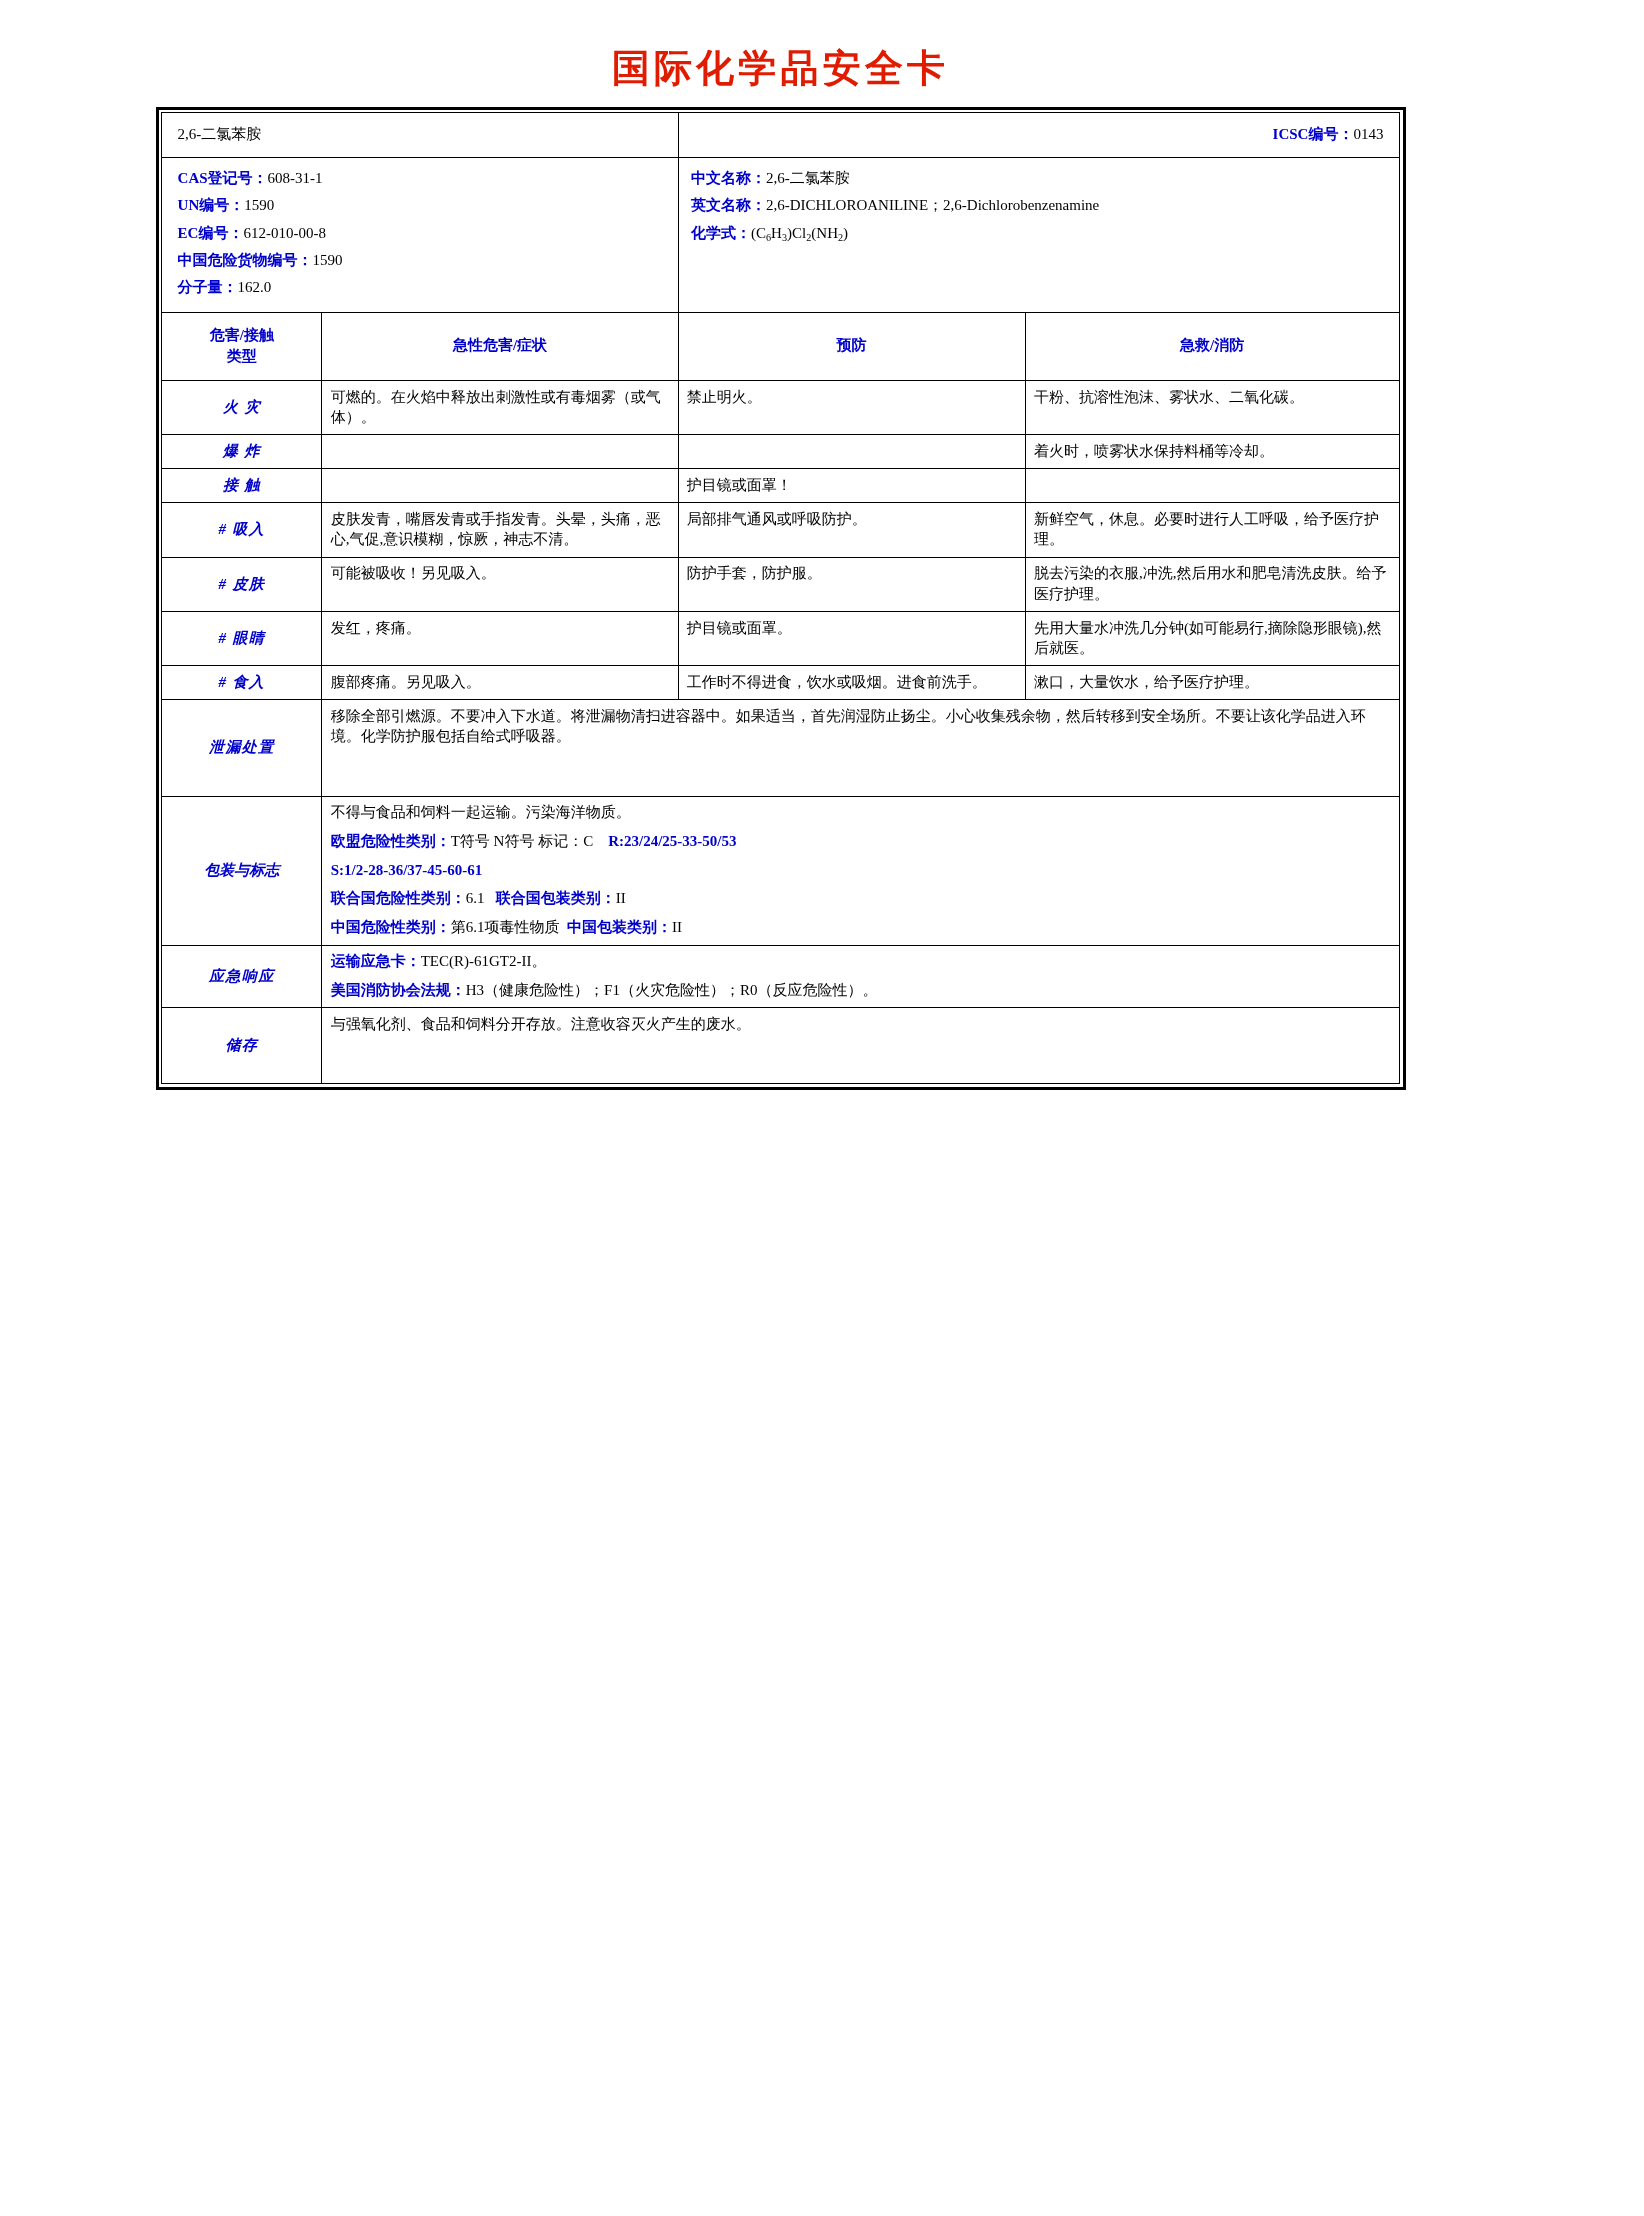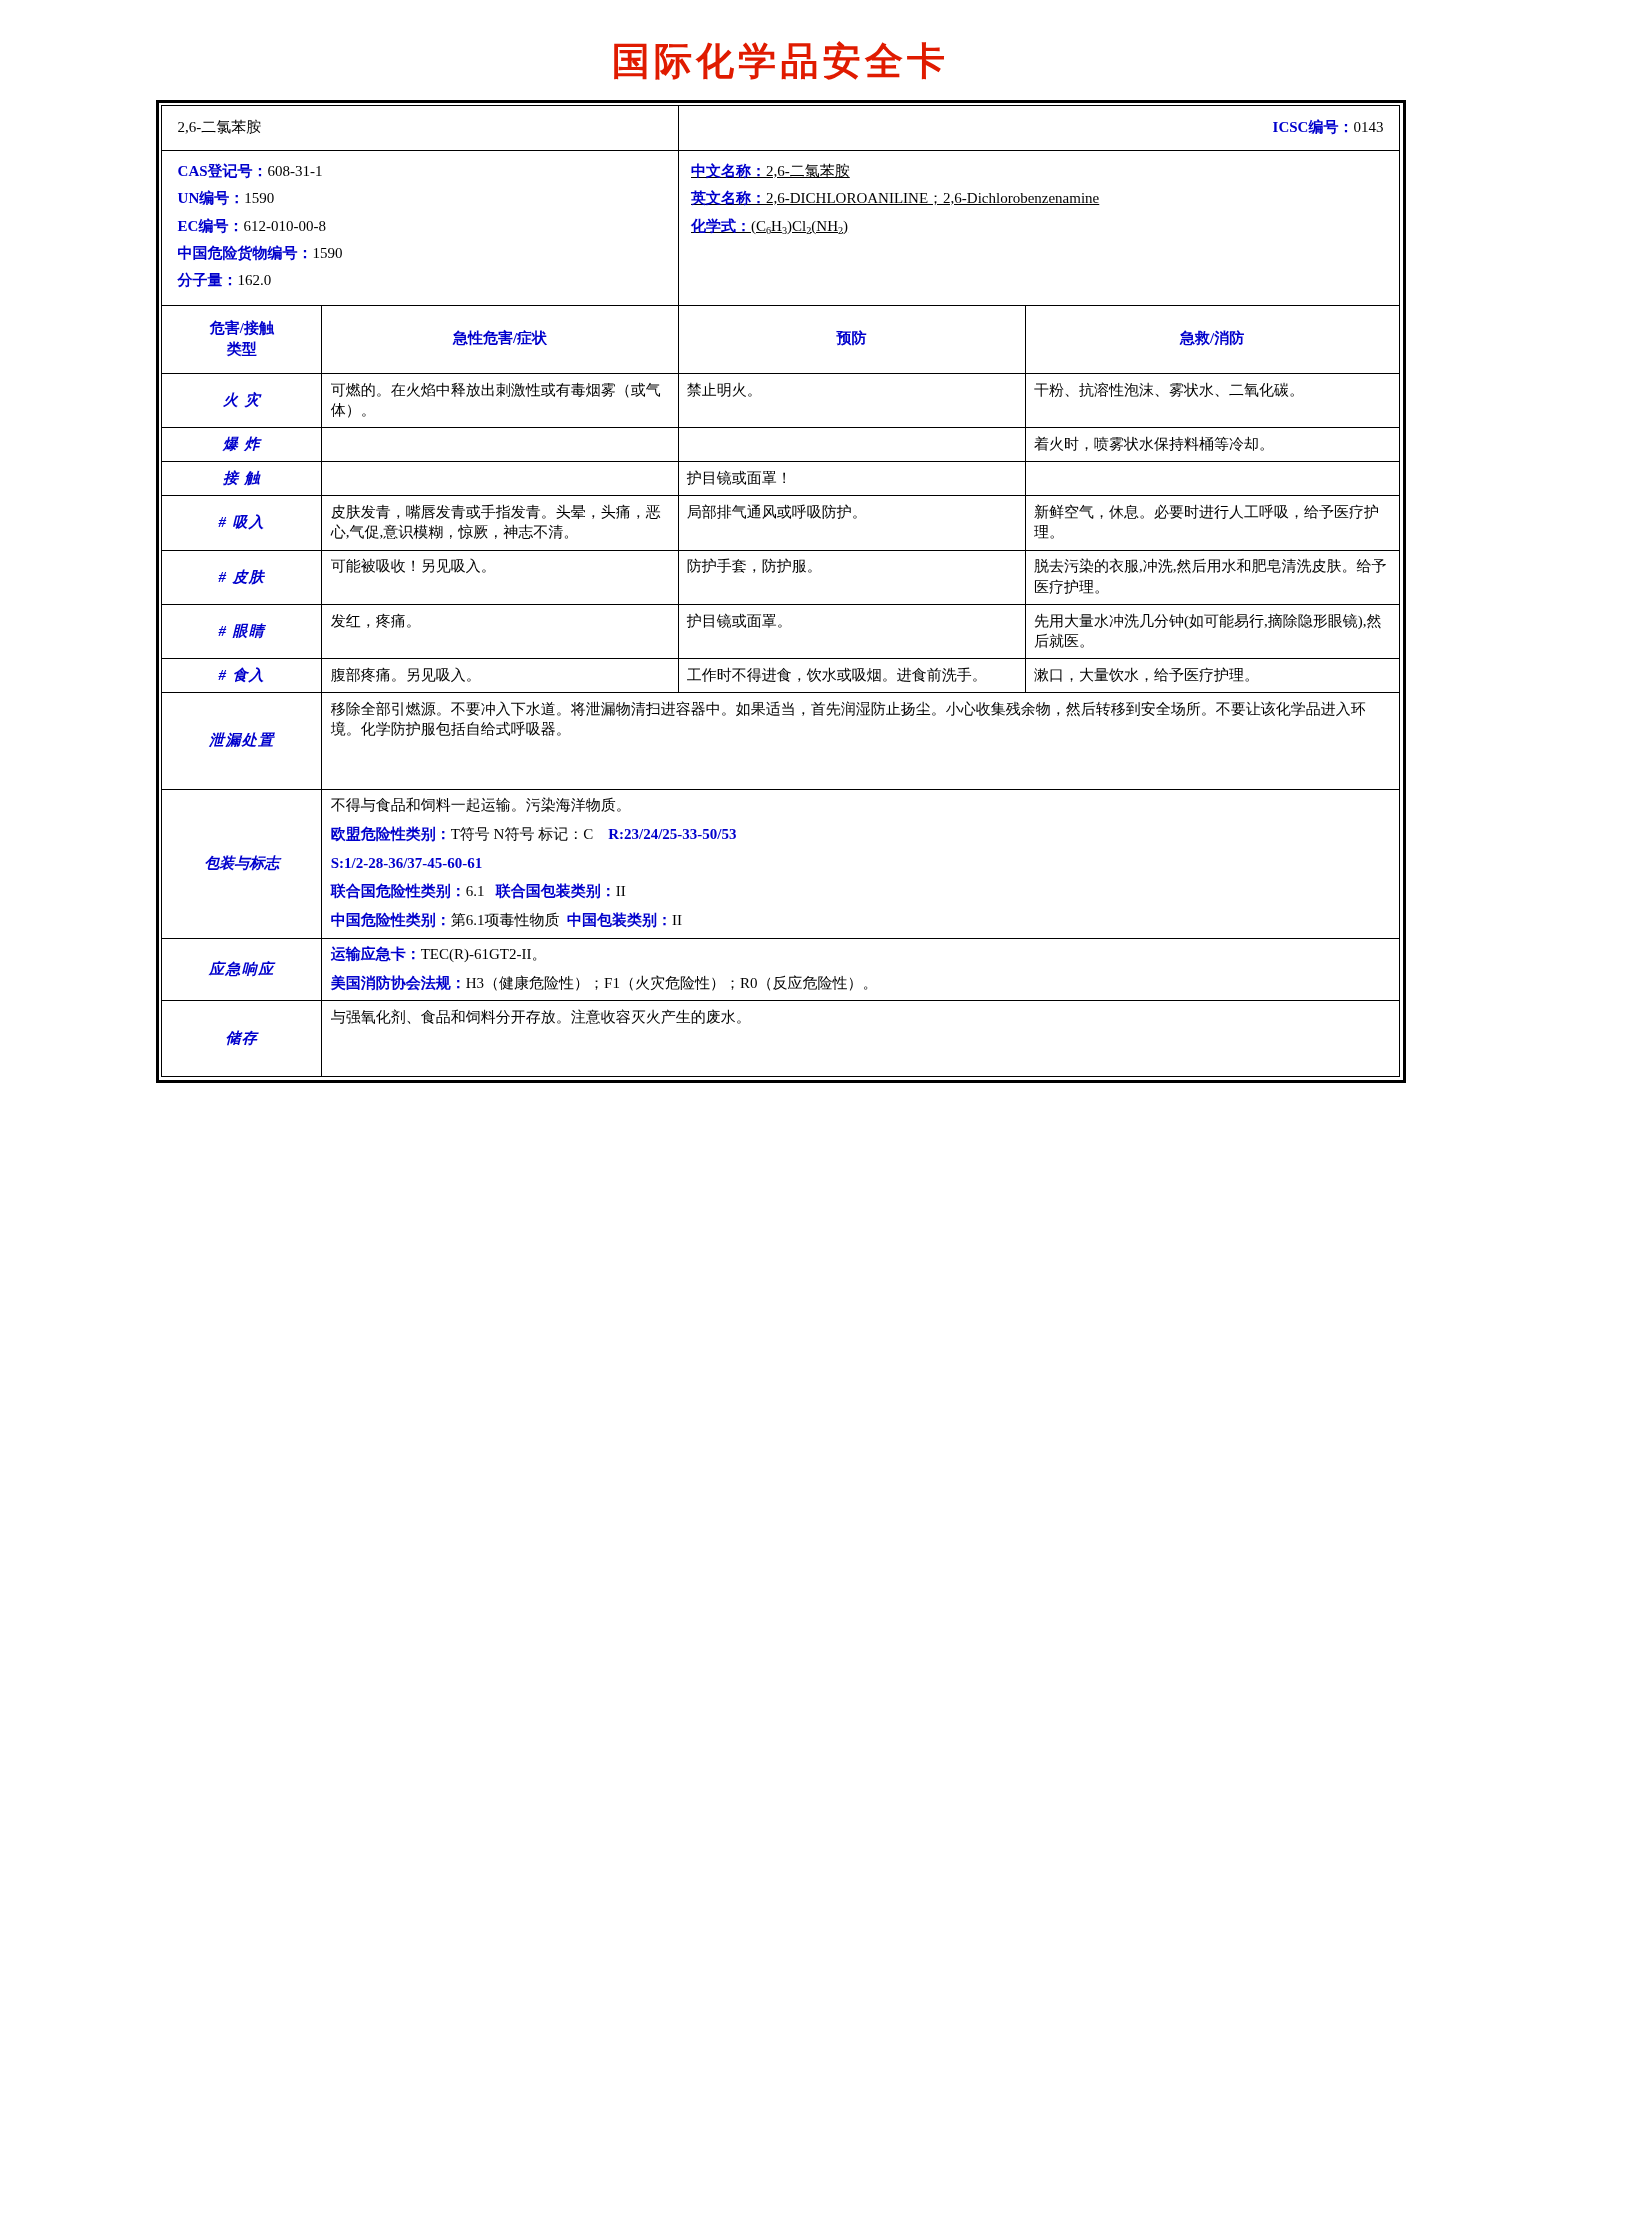--- a/index.html
+++ b/index.html
@@ -10,21 +10,21 @@
   body {
     width: 1645px;
     font-family: "Liberation Serif", "DejaVu Serif", serif;
     color: #000000;
   }
   .page {
     width: 1561px;
     min-height: 2216px;
     position: relative;
     box-sizing: border-box;
-    padding: 3px;
+    padding: 10px;
   }
   .main-title {
     text-align: center;
     color: #e01b00;
     font-family: "DejaVu Sans", "Liberation Sans", sans-serif;
     font-weight: bold;
     font-size: 38px;
     letter-spacing: 4.2px;
     padding-top: 33px;
     padding-bottom: 12.5px;
@@ -65,21 +65,20 @@
   .idblock {
     padding: 9.7px 12.5px 12.5px 15.3px !important;
   }
   .idblock .line {
     margin: 0 0 7px 0;
     white-space: nowrap;
   }
   .idblock .line:last-child { margin-bottom: 1.4px; }
   .idright .line {
     margin: 0 0 7px 0;
-    text-decoration: underline;
   }
   .idright {
     padding: 9.7px 12.5px 12.5px 12.5px !important;
   }
   .colhead {
     text-align: center;
     color: #0000cc;
     font-weight: bold;
     font-size: 21.5px;
     padding: 12.5px 7px 14px 7px !important;

